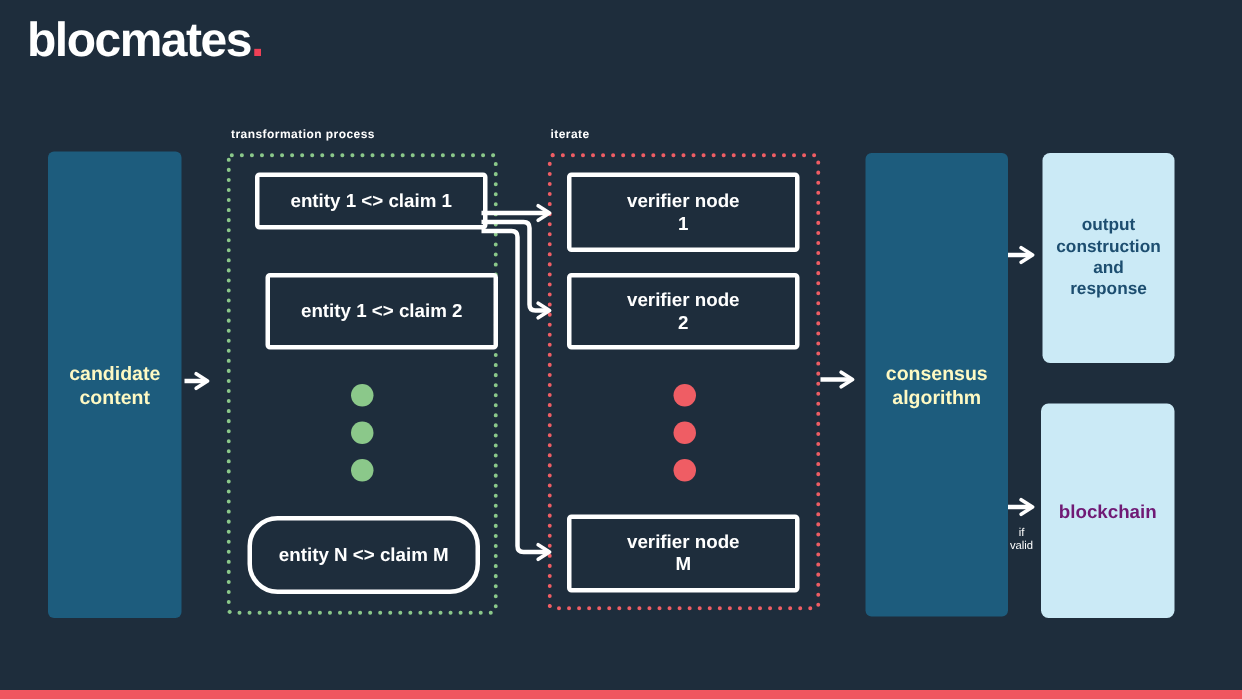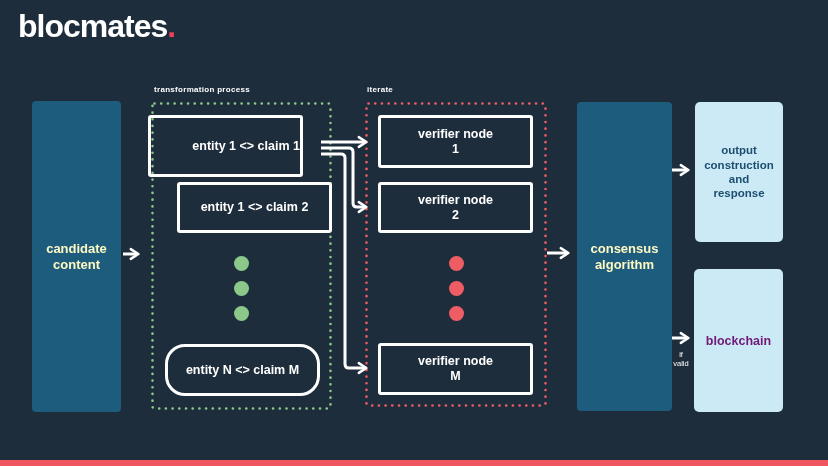--- a/index.html
+++ b/index.html
@@ -46,21 +46,21 @@
   .group-label.iterate{left:367px;top:85px;}
   
   .node{
     position:absolute;width:155px;box-sizing:border-box;
     border:3px solid #ffffff;border-radius:3px;
     display:flex;align-items:center;justify-content:center;
     text-align:center;color:#ffffff;font-weight:bold;
     font-size:12.5px;line-height:1.2;
     background:transparent;
   }
-  .node.e1{left:148px;top:115px;height:62px;justify-content:flex-end;}
+  .node.e1{left:170px;top:115px;height:38px;}
   .node.e2{left:177px;top:182px;height:51px;}
   .node.e3{left:165px;top:344px;height:52px;border-radius:20px;}
   .node.v1{left:378px;top:115px;height:53px;}
   .node.v2{left:378px;top:182px;height:51px;}
   .node.v3{left:378px;top:343px;height:52px;}
   .multiline{white-space:pre-line;}
   
   .dots-col{position:absolute;display:flex;flex-direction:column;gap:10px;}
   .dots-col.green{left:234px;top:256px;}
   .dots-col.red{left:449px;top:256px;}

